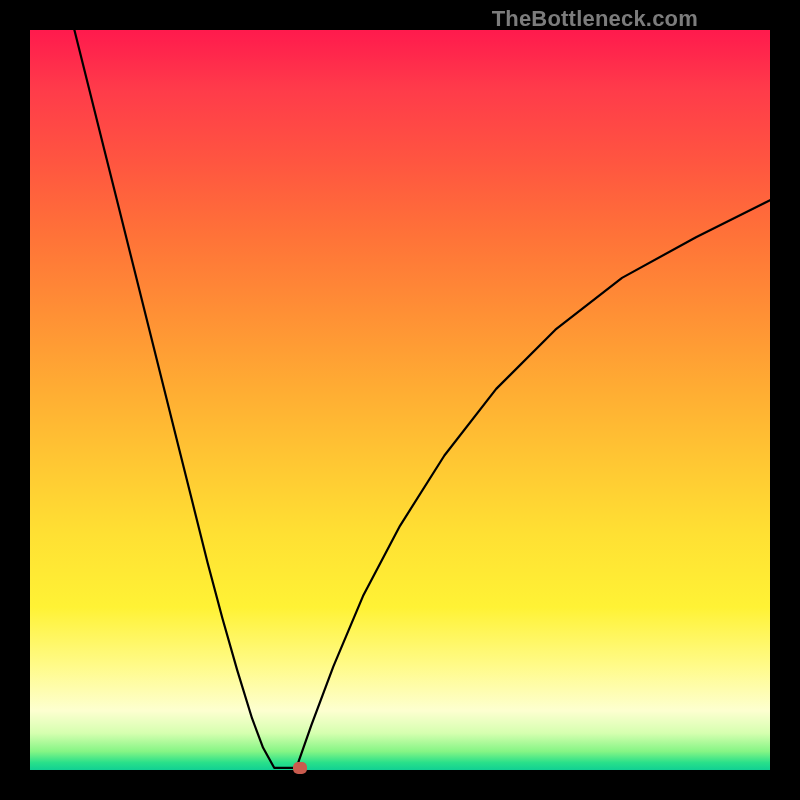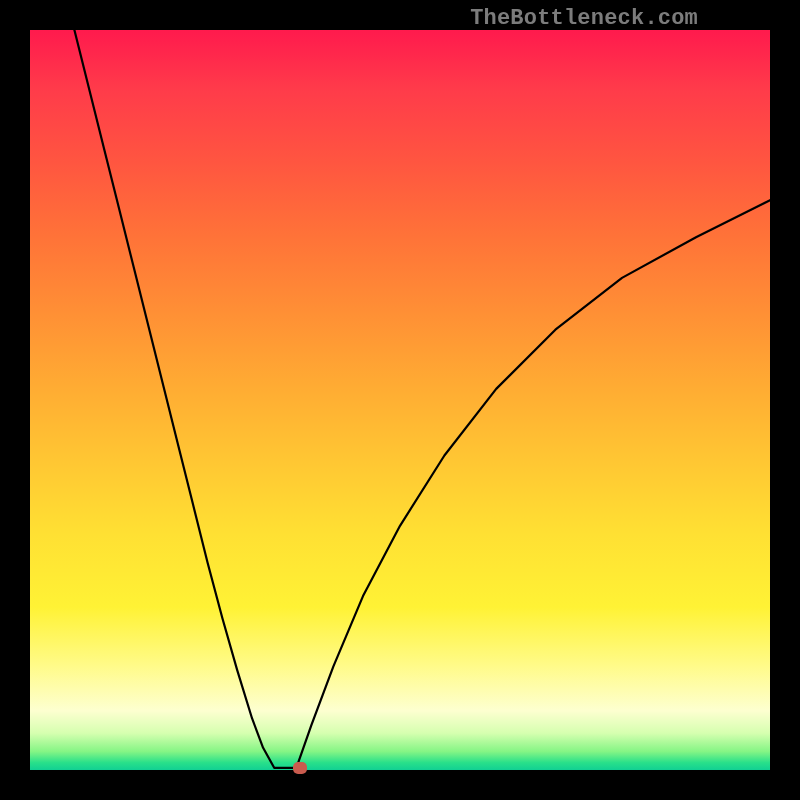--- a/index.html
+++ b/index.html
@@ -9,21 +9,20 @@
     height: 800px;
     background: #000;
     overflow: hidden;
     font-family: Arial, Helvetica, sans-serif;
   }
   .frame {
     position: relative;
     width: 716px;
     height: 800px;
     background: #000;
-    font-family: Liberation Mono, monospace;
   }
   .watermark {
     position: absolute;
     top: 6px;
     right: 18px;
     color: #7c7c7c;
     font-size: 22px;
     font-weight: 600;
     letter-spacing: 0.2px;
     z-index: 5;

